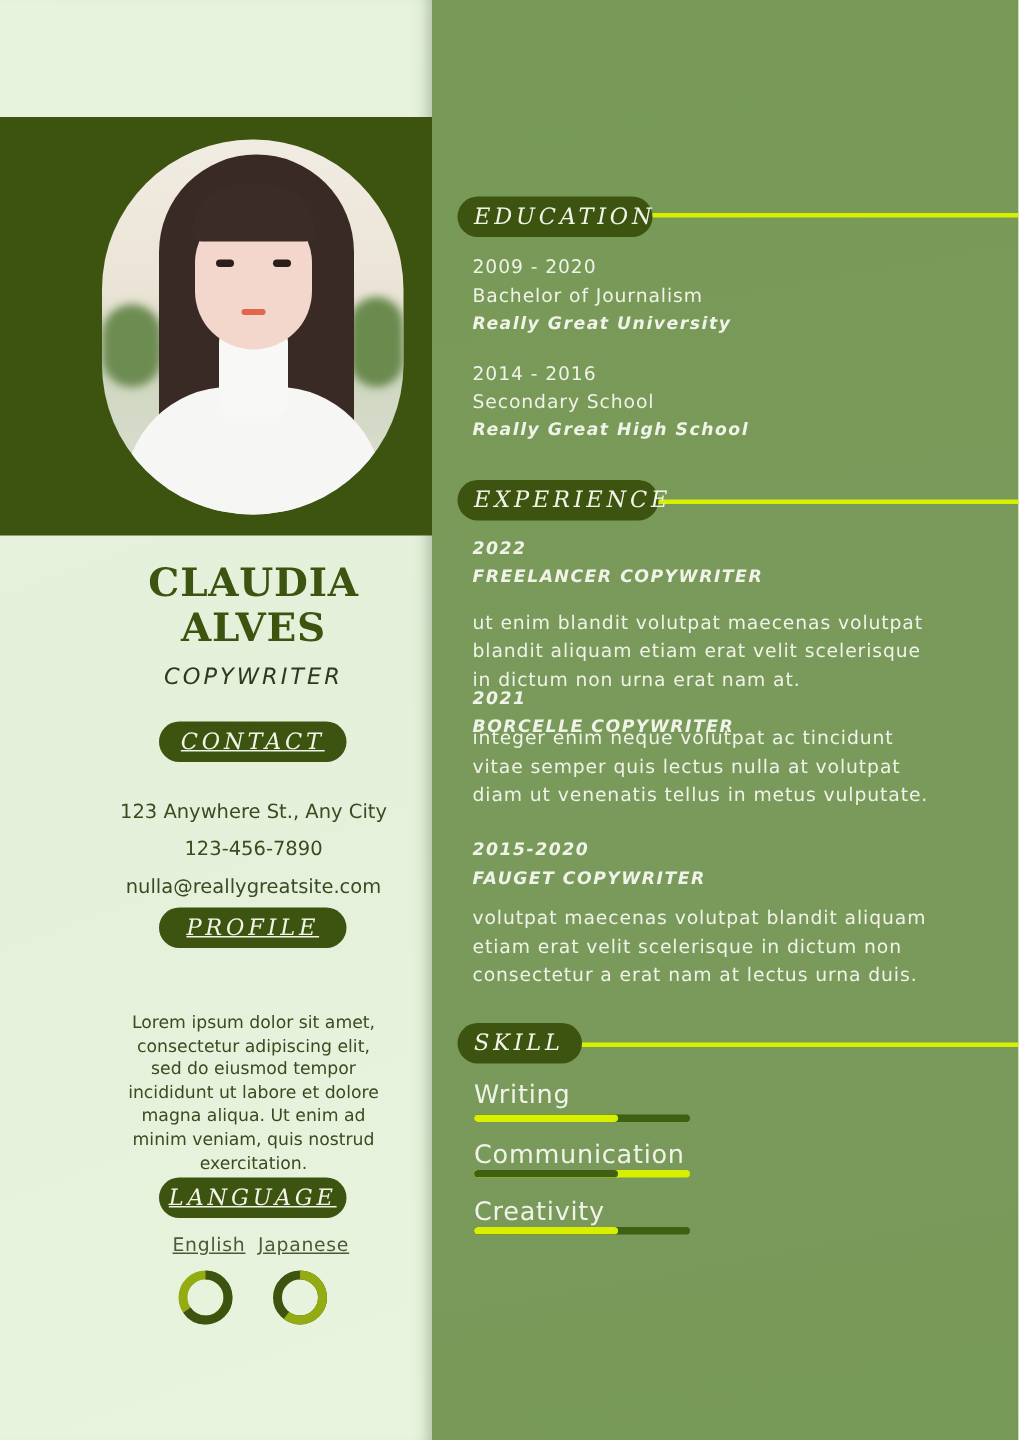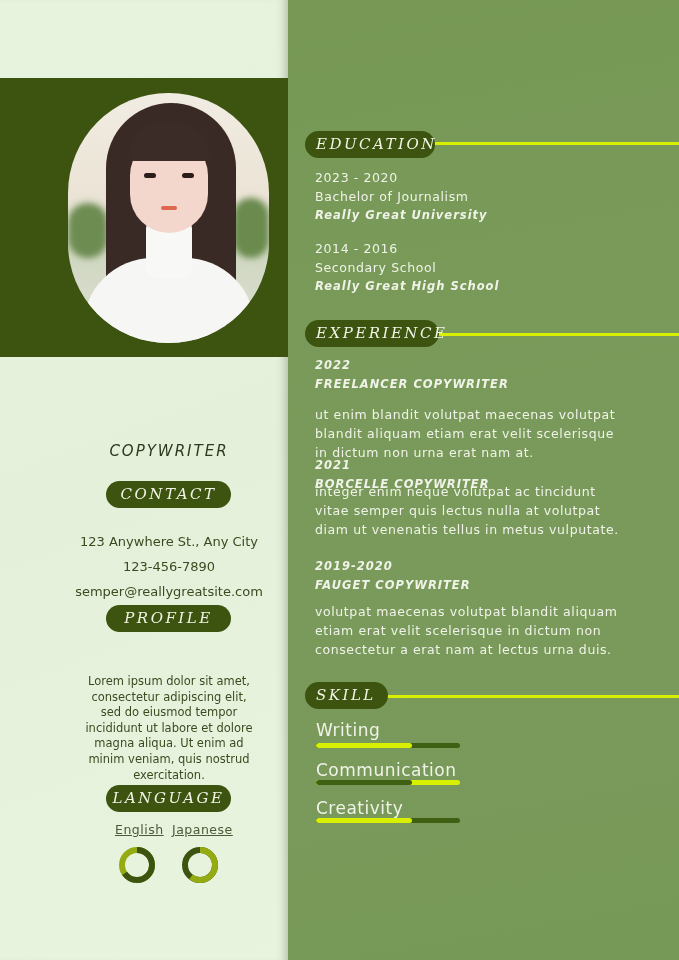--- a/index.html
+++ b/index.html
@@ -61,21 +61,21 @@
     position: absolute; left: 0; width: 338px; top: 442px;
     text-align: center; color: #2e3a1e;
     font-style: italic; font-size: 15px; letter-spacing: 2px;
   }
 
   .pill {
     position: absolute; height: 27px; border-radius: 14px; background: #3c540f;
     color: #f1f4e6; font-family: "DejaVu Serif", serif; font-style: italic;
     font-size: 15px; letter-spacing: 2.5px; line-height: 27px; text-align: center;
   }
-  .pill-left { left: 106px; width: 125px; }
+  .pill-left { left: 106px; width: 125px; text-decoration: underline; }
   .pill-right { left: 305px; text-align: left; padding-left: 11px; }
 
   .contact-line {
     position: absolute; left: 0; width: 338px; text-align: center;
     color: #3c4a20; font-size: 13px; margin-top: 16px;
   }
 
   .profile-text {
     position: absolute; left: 84px; width: 170px; top: 642px;
     text-align: center; color: #3c4a20; font-size: 11.5px; line-height: 15.6px; margin-top: 32px;
@@ -108,65 +108,67 @@
   <div class="body"></div>
   <div class="neck"></div>
   <div class="face"></div>
   <div class="bangs"></div>
   <div class="eye" style="left:76px"></div>
   <div class="eye" style="left:114px"></div>
   <div class="lip"></div>
 </div>
 
 <div class="name">
+  <div>CLAUDIA</div>
+  <div>ALVES</div>
 </div>
 <div class="role">COPYWRITER</div>
 
 <div class="pill pill-left" style="top:481px">CONTACT</div>
 <div class="contact-line" style="top:518px">123 Anywhere St., Any City</div>
 <div class="contact-line" style="top:543px">123-456-7890</div>
-<div class="contact-line" style="top:568px">semper@reallygreatsite.com</div>
+<div class="contact-line" style="top:568px">nulla@reallygreatsite.com</div>
 
 <div class="pill pill-left" style="top:605px">PROFILE</div>
 <div class="profile-text">Lorem ipsum dolor sit amet, consectetur adipiscing elit, sed do eiusmod tempor incididunt ut labore et dolore magna aliqua. Ut enim ad minim veniam, quis nostrud exercitation.</div>
 
 <div class="pill pill-left" style="top:785px">LANGUAGE</div>
 <div class="lang-label" style="left:115px">English</div>
 <div class="lang-label" style="left:172px">Japanese</div>
 
 <svg class="ring" style="left:118px" viewBox="0 0 38 38">
   <circle cx="19" cy="19" r="15" fill="none" stroke="#95ab12" stroke-width="6"></circle>
   <circle cx="19" cy="19" r="15" fill="none" stroke="#3c540f" stroke-width="6" stroke-dasharray="61.3 94.2" transform="rotate(-90 19 19)"></circle>
 </svg>
 <svg class="ring" style="left:181px" viewBox="0 0 38 38">
   <circle cx="19" cy="19" r="15" fill="none" stroke="#3c540f" stroke-width="6"></circle>
   <circle cx="19" cy="19" r="15" fill="none" stroke="#95ab12" stroke-width="6" stroke-dasharray="56.5 94.2" transform="rotate(-90 19 19)"></circle>
 </svg>
 
 <div class="hline" style="top:142px; left:430px"></div>
 <div class="pill pill-right" style="top:131px; width:130px">EDUCATION</div>
-<div class="r-text" style="top:170px">2023 - 2020</div>
+<div class="r-text" style="top:170px">2009 - 2020</div>
 <div class="r-text" style="top:189px">Bachelor of Journalism</div>
 <div class="r-text r-bold" style="top:208px">Really Great University</div>
 <div class="r-text" style="top:241px">2014 - 2016</div>
 <div class="r-text" style="top:260px">Secondary School</div>
 <div class="r-text r-bold" style="top:279px">Really Great High School</div>
 
 <div class="hline" style="top:333px; left:435px"></div>
 <div class="pill pill-right" style="top:320px; width:134px">EXPERIENCE</div>
 
 <div class="r-text r-bold" style="top:358px">2022</div>
 <div class="r-text r-bold" style="top:377px">FREELANCER COPYWRITER</div>
 <div class="r-text r-para" style="top:405px">ut enim blandit volutpat maecenas volutpat blandit aliquam etiam erat velit scelerisque in dictum non urna erat nam at.</div>
 
 <div class="r-text r-bold" style="top:458px">2021</div>
 <div class="r-text r-bold" style="top:477px">BORCELLE COPYWRITER</div>
 <div class="r-text r-para" style="top:482px">integer enim neque volutpat ac tincidunt vitae semper quis lectus nulla at volutpat diam ut venenatis tellus in metus vulputate.</div>
 
-<div class="r-text r-bold" style="top:559px">2019-2020</div>
+<div class="r-text r-bold" style="top:559px">2015-2020</div>
 <div class="r-text r-bold" style="top:578px">FAUGET COPYWRITER</div>
 <div class="r-text r-para" style="top:602px">volutpat maecenas volutpat blandit aliquam etiam erat velit scelerisque in dictum non consectetur a erat nam at lectus urna duis.</div>
 
 <div class="hline" style="top:695px; left:385px"></div>
 <div class="pill pill-right" style="top:682px; width:83px">SKILL</div>
 
 <div class="skill-label" style="top:720px">Writing</div>
 <div class="bar" style="top:743px">
   <div class="fill" style="left:0; width:67%"></div>
 </div>

